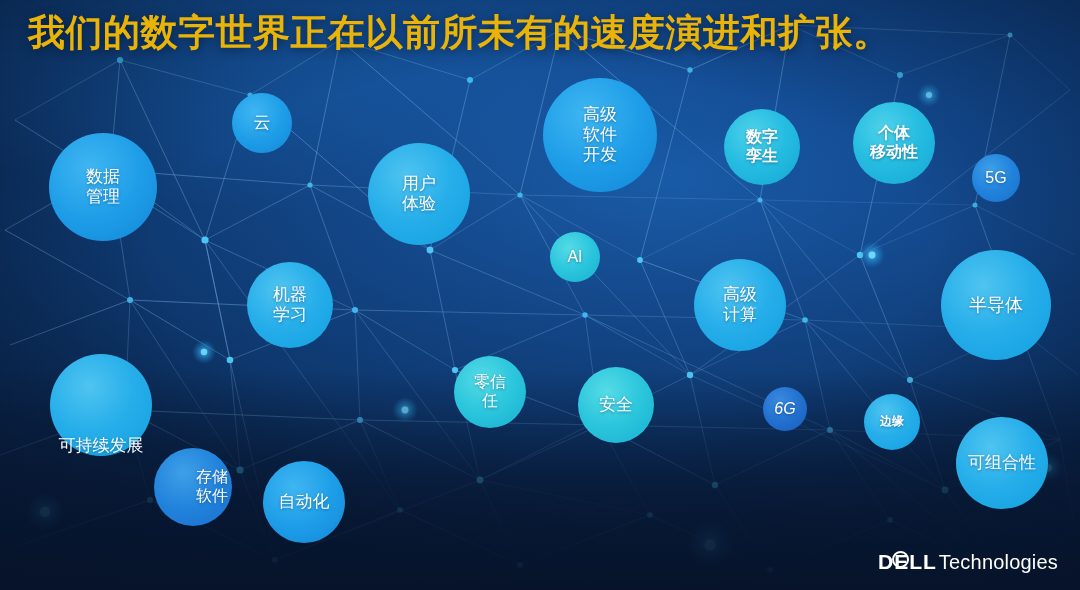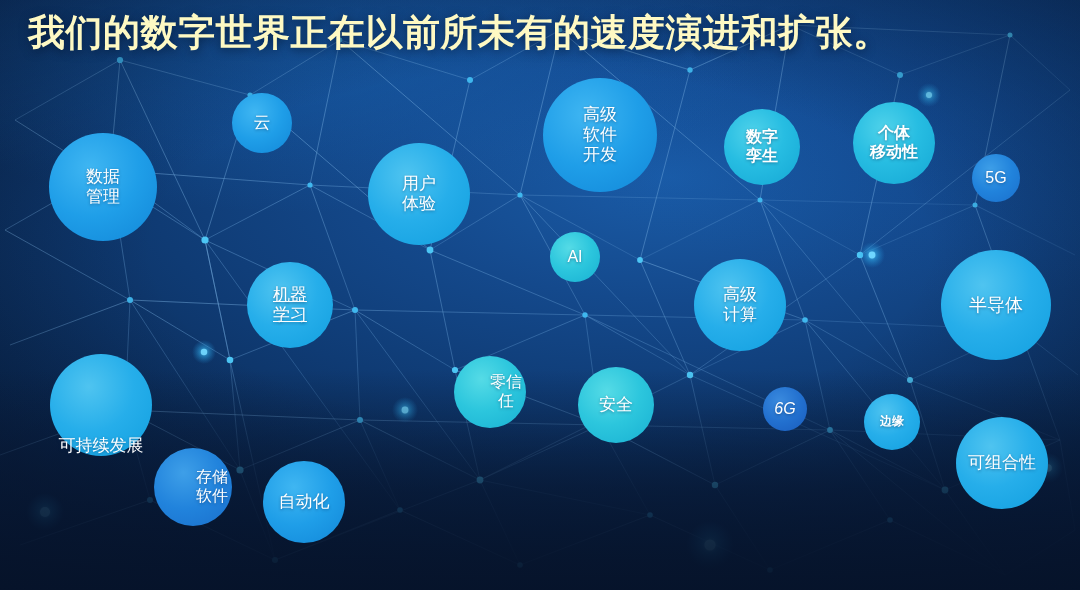--- a/index.html
+++ b/index.html
@@ -35,21 +35,21 @@
   }
   .bg-bottomdark{
     position:absolute;left:0;right:0;bottom:0;height:220px;
     background:linear-gradient(180deg, rgba(7,24,52,0) 0%, rgba(7,22,48,0.72) 55%, rgba(6,19,42,0.95) 100%);
   }
   svg.net{position:absolute;inset:0;width:1080px;height:590px;}
 
   
   .title{
     position:absolute;left:28px;top:10px;
-    color:#fef9c3;
+    color:#eab308;
     font-size:37px;
     font-weight:bold;
     letter-spacing:0.5px;
     line-height:1.25;
     text-shadow:0 2px 10px rgba(3,18,44,0.65);
     white-space:nowrap;
   }
 
   
   .bubble{
@@ -234,36 +234,36 @@
       </div>
       <div class="bubble c-cyan" style="left: 724px; top: 109px; width: 76px; height: 76px; font-size: 16px;">
         <span>数字<br>孪生</span>
       </div>
       <div class="bubble c-cyan" style="left: 853px; top: 102px; width: 82px; height: 82px; font-size: 16px;">
         <span>个体<br>移动性</span>
       </div>
       <div class="bubble c-blue" style="left: 972px; top: 154px; width: 48px; height: 48px; font-size: 16px;">
         <span>5G</span>
       </div>
-      <div class="bubble c-sky" style="left: 247px; top: 262px; width: 86px; height: 86px; font-size: 17px; text-decoration: underline;">
+      <div class="bubble c-sky" style="left: 247px; top: 262px; width: 86px; height: 86px; font-size: 17px;">
         <span>机器<br>学习</span>
       </div>
       <div class="bubble c-teal" style="left: 550px; top: 232px; width: 50px; height: 50px; font-size: 16px;">
         <span>AI</span>
       </div>
       <div class="bubble c-sky" style="left: 694px; top: 259px; width: 92px; height: 92px; font-size: 17px;">
         <span>高级<br>计算</span>
       </div>
       <div class="bubble c-sky" style="left: 941px; top: 250px; width: 110px; height: 110px; font-size: 18px;">
         <span>半导体</span>
       </div>
       <div class="bubble c-sky" style="left: 50px; top: 354px; width: 102px; height: 102px; font-size: 17px; align-items: flex-end;">
         <span>可持续发展</span>
       </div>
-      <div class="bubble c-teal" style="left: 454px; top: 356px; width: 72px; height: 72px; font-size: 16px; justify-content: flex-end;">
+      <div class="bubble c-teal" style="left: 454px; top: 356px; width: 72px; height: 72px; font-size: 16px;">
         <span>零信<br>任</span>
       </div>
       <div class="bubble c-teal" style="left: 578px; top: 367px; width: 76px; height: 76px; font-size: 17px;">
         <span>安全</span>
       </div>
       <div class="bubble c-deep" style="left: 763px; top: 387px; width: 44px; height: 44px; font-size: 16px; font-style: italic;">
         <span>6G</span>
       </div>
       <div class="bubble c-sky" style="left: 864px; top: 394px; width: 56px; height: 56px; font-size: 12px; font-weight: bold;">
         <span>边缘</span>
@@ -272,14 +272,21 @@
         <span>可组合性</span>
       </div>
       <div class="bubble c-blue" style="left: 154px; top: 448px; width: 78px; height: 78px; font-size: 16px; justify-content: flex-end;">
         <span>存储<br>软件</span>
       </div>
       <div class="bubble c-azure" style="left: 263px; top: 461px; width: 82px; height: 82px; font-size: 17px;">
         <span>自动化</span>
       </div>
     </div>
 
+  <div class="logo">
+    <span class="dell-ring">
+      <span>DELL</span>
+      <span class="oval"></span>
+    </span>
+    <span class="tech">Technologies</span>
+  </div>
 
 </div>
 
 </body></html>

